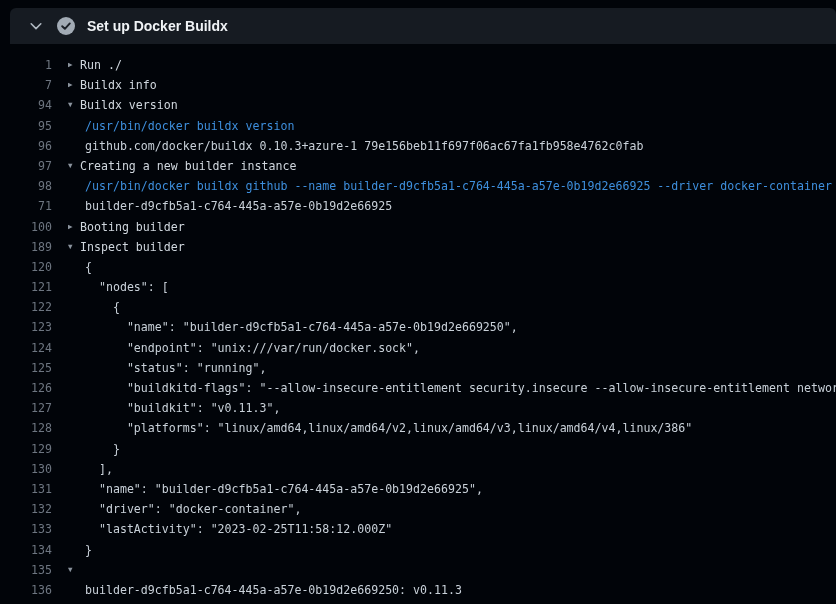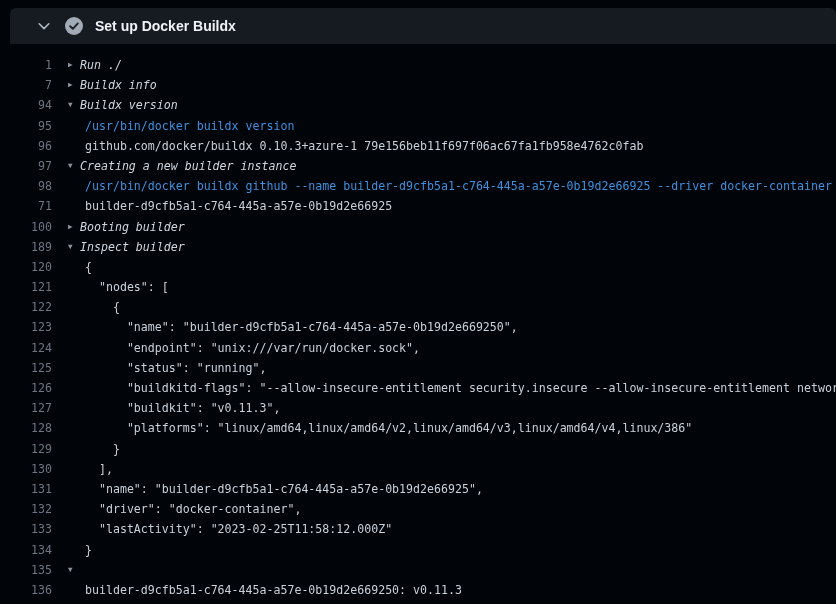--- a/index.html
+++ b/index.html
@@ -11,21 +11,21 @@
   }
   
   .step-header {
     margin: 8px 0 0 10px;
     height: 36px;
     width: 826px;
     background: var(--header_bg, #161b22);
     border-radius: 6px 6px 0 0;
     display: flex;
     align-items: center;
-    padding: 0 24px;
+    padding: 0 16px;
     cursor: pointer;
   }
   .chev { width: 16px; height: 16px; margin-left: 2px; flex: 0 0 auto; display: block; }
   .status-badge { width: 18px; height: 18px; margin-left: 13px; flex: 0 0 auto; display: block; }
   .step-title {
     margin-left: 12px;
     font-family: "Liberation Sans", "DejaVu Sans", sans-serif;
     font-size: 14px;
     font-weight: 600;
     color: var(--header_text, #f0f3f6);
@@ -58,21 +58,21 @@
   .gutter-gap { flex: 0 0 16px; }
   .arrow {
     flex: 0 0 12px;
     font-size: 7.5px;
     color: var(--arrow, #8b949e);
     display: inline-block;
     transform: translateY(-0.5px);
   }
   .spacer { flex: 0 0 17px; }
   .line-text { color: var(--output_text, #c9d1d9); }
-  .group .line-text { color: var(--group_title, #d0d7de); font-style: italic; }
+  .group .line-text { color: var(--group_title, #d0d7de); }
   .cmd .line-text { color: var(--command_blue, #3e8fdd); }
 </style>
 </head>
 <body>
 
 <div class="step-header">
   <svg class="chev" viewBox="0 0 16 16">
     <path d="M3.2 5.8 L8 10.6 L12.8 5.8" fill="none" stroke="#afb8c1" stroke-width="1.6" stroke-linecap="round" stroke-linejoin="round"></path>
   </svg>
   <svg class="status-badge" viewBox="0 0 16 16">

